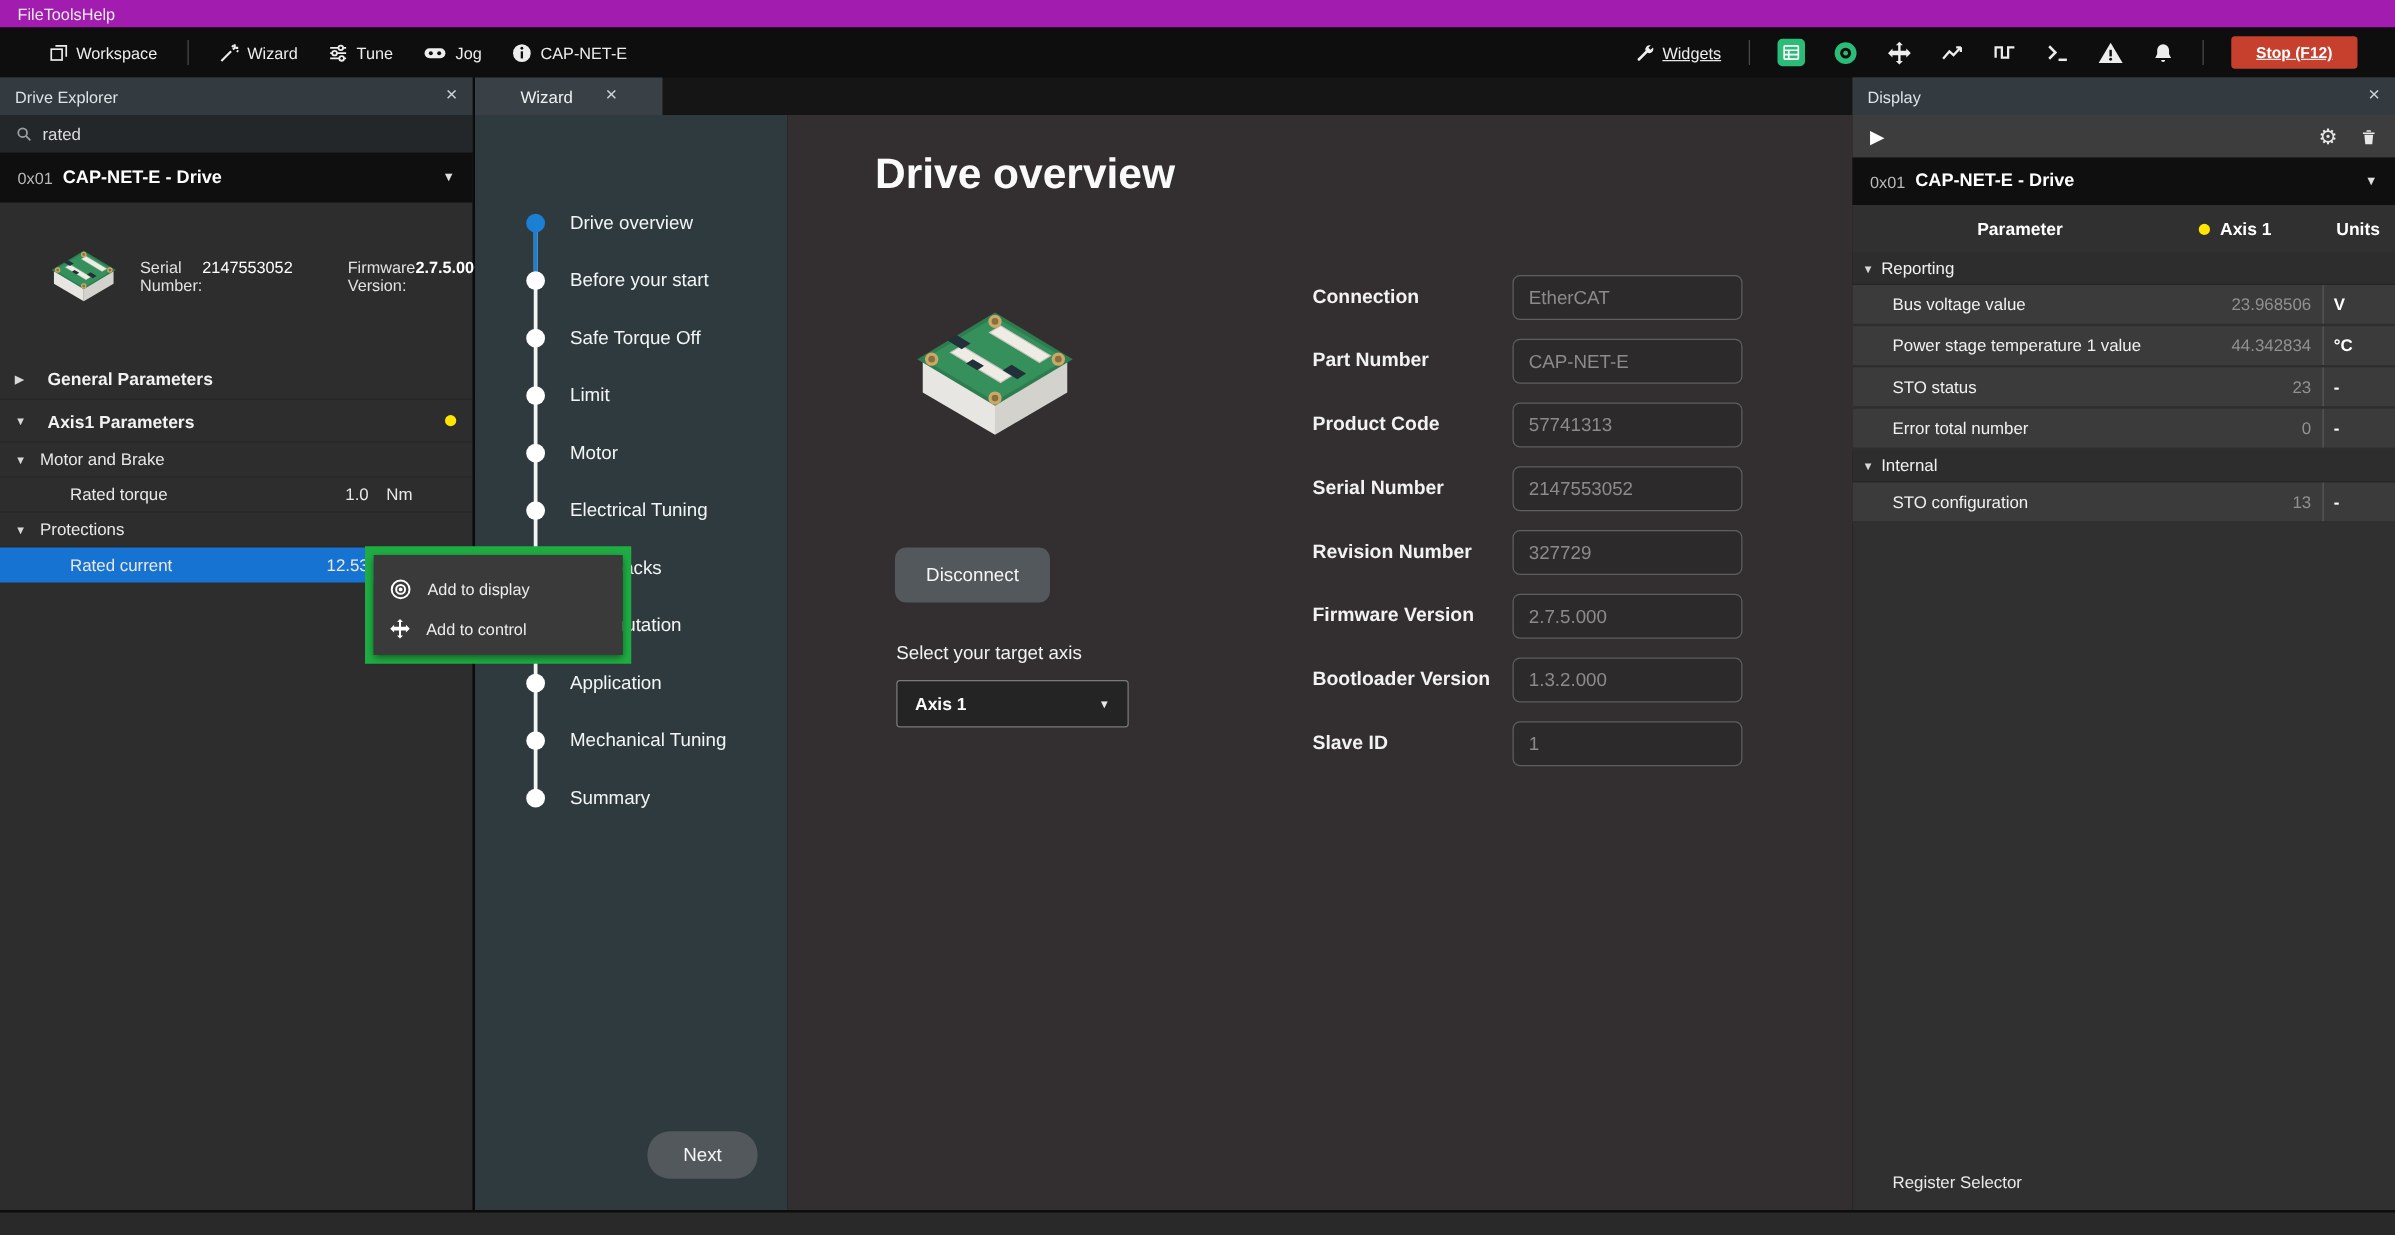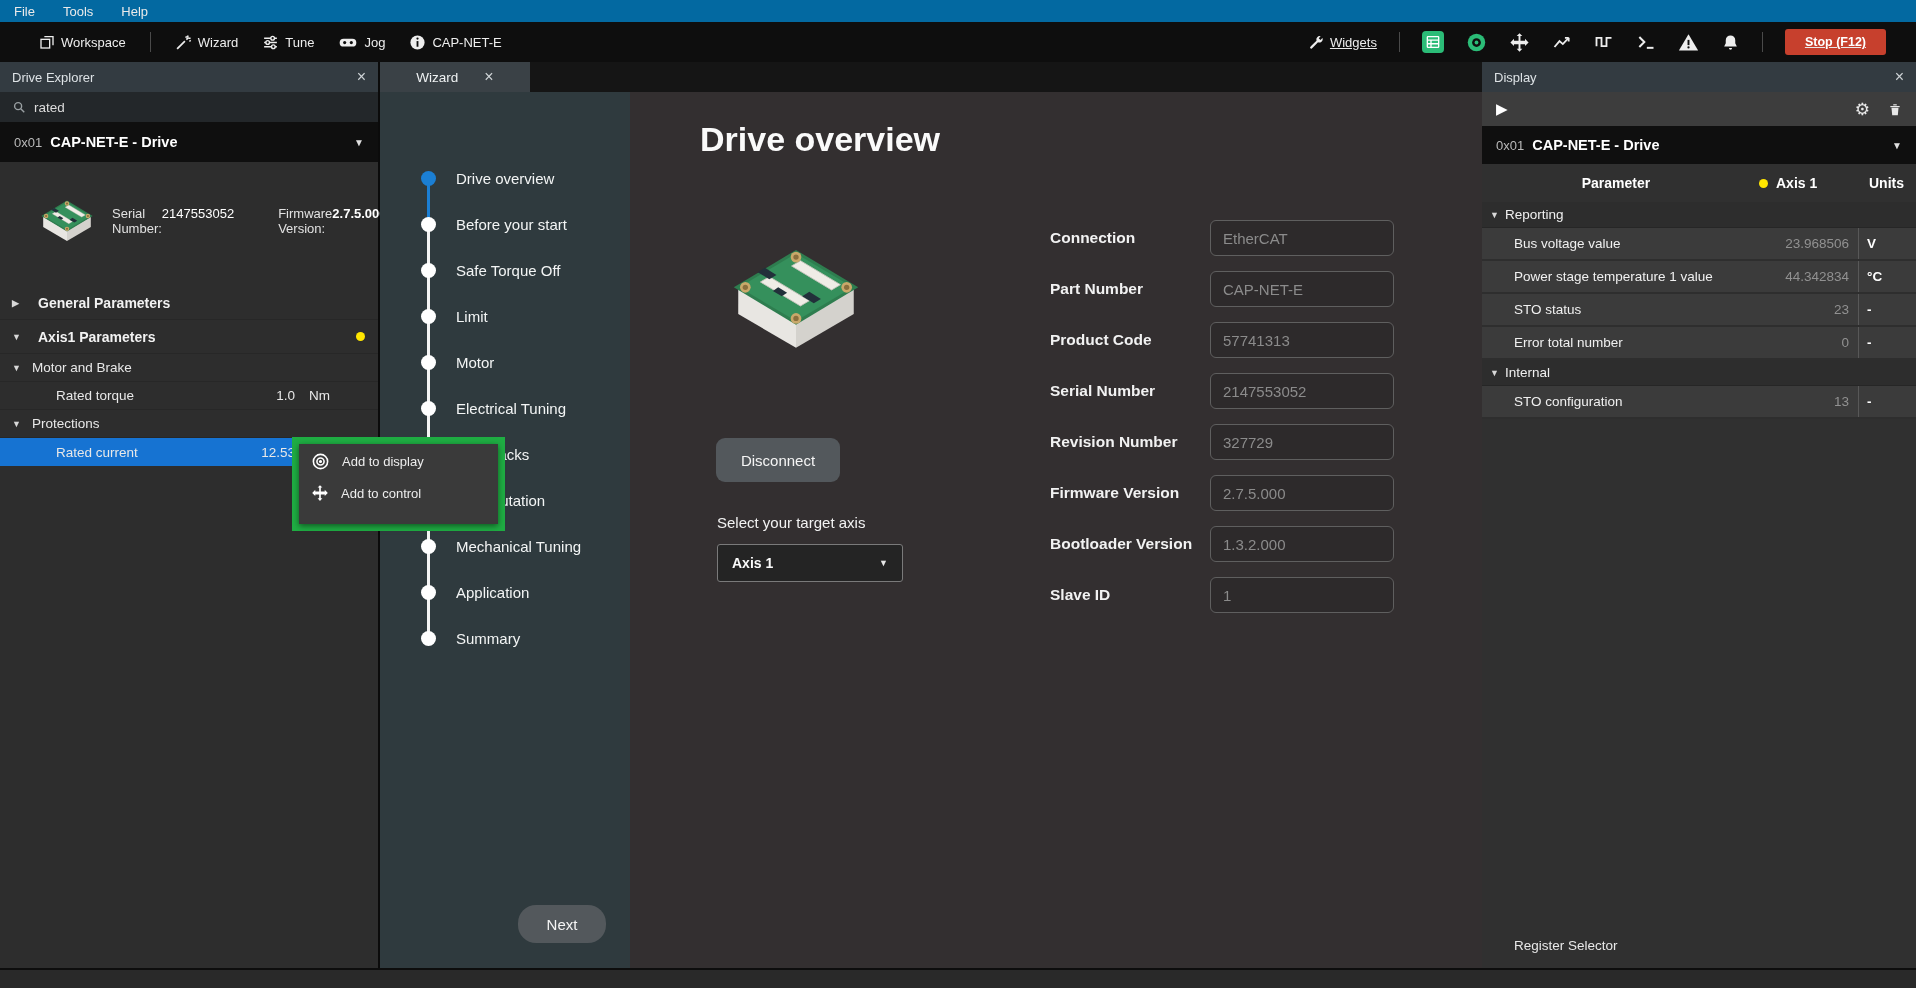--- a/index.html
+++ b/index.html
@@ -5,22 +5,22 @@
   * { margin:0; padding:0; box-sizing:border-box; }
   html,body { background:#000; }
   #app {
     position:relative; width:1916px; height:988px; overflow:hidden;
     background:#0b0b0b; font-family:"Liberation Sans", sans-serif; color:#e8e8e8;
     -webkit-font-smoothing:antialiased;
   }
   svg { display:block; }
 
   
-  .menubar { position:absolute; top:0; left:0; right:0; height:22px; background:#0369a1;
-    display:flex; align-items:center; gap:28px; padding-left:14px; font-size:13px; }
+  .menubar { position:absolute; top:0; left:0; right:0; height:22px; background:#a21caf;
+    display:flex; align-items:center; padding-left:14px; font-size:13px; }
   .menu-item { cursor:default; color:#eaeaea; }
 
   
   .toolbar { position:absolute; top:22px; left:0; right:0; height:40px; background:#0e0e0e;
     display:flex; align-items:center; font-size:13px;padding-left:29px; }
   .tb-left { display:flex; align-items:center; gap:24px; padding-left:10px; }
   .tb-right { margin-left:auto; display:flex; align-items:center; gap:22px; padding-right:30px;text-decoration:underline; }
   .tb-item { display:flex; align-items:center; gap:6px; color:#ededed; }
   .tb-sep { width:1px; height:20px; background:#4a4a4a; }
   .tb-icon { color:#ededed; }
@@ -122,21 +122,21 @@
     align-items:center; padding-left:8px; color:#fff; font-weight:bold; }
   .rp-footer { position:absolute; left:32px; bottom:15px; font-size:13.5px; color:#e8e8e8; }
 
   
   .bottombar { position:absolute; left:0; right:0; bottom:0; height:20px; background:#292929; border-top:2px solid #0d0d0d; }
 
   
   .context-wrap { position:absolute; left:292px; top:437px; z-index:50;
     border:7px solid #1fad43; width:213px; height:94px; background:transparent; }
   .context-menu { width:199px; height:80px; background:#3a3a3a; box-shadow:0 2px 6px rgba(0,0,0,.5);
-    padding-top:1px; }
+    padding-top:11px; }
   .cm-item { height:32px; display:flex; align-items:center; gap:12px; padding-left:12px;
     font-size:13px; color:#ededed; cursor:pointer; }
 </style>
 </head>
 <body>
 
 <div id="app">
 
   <div class="menubar">
     <span class="menu-item">File</span>
@@ -399,27 +399,27 @@
       <div class="step">
           <span class="dot">
             <i></i>
           </span>
           <span class="slabel">Commutation</span>
         </div>
       <div class="step">
           <span class="dot">
             <i></i>
           </span>
+          <span class="slabel">Application</span>
+        </div>
+      <div class="step">
+          <span class="dot">
+            <i></i>
+          </span>
           <span class="slabel">Mechanical Tuning</span>
-        </div>
-      <div class="step">
-          <span class="dot">
-            <i></i>
-          </span>
-          <span class="slabel">Application</span>
         </div>
       <div class="step">
           <span class="dot">
             <i></i>
           </span>
           <span class="slabel">Summary</span>
         </div>
     </div>
     <button class="next-btn">Next</button>
   </div>

